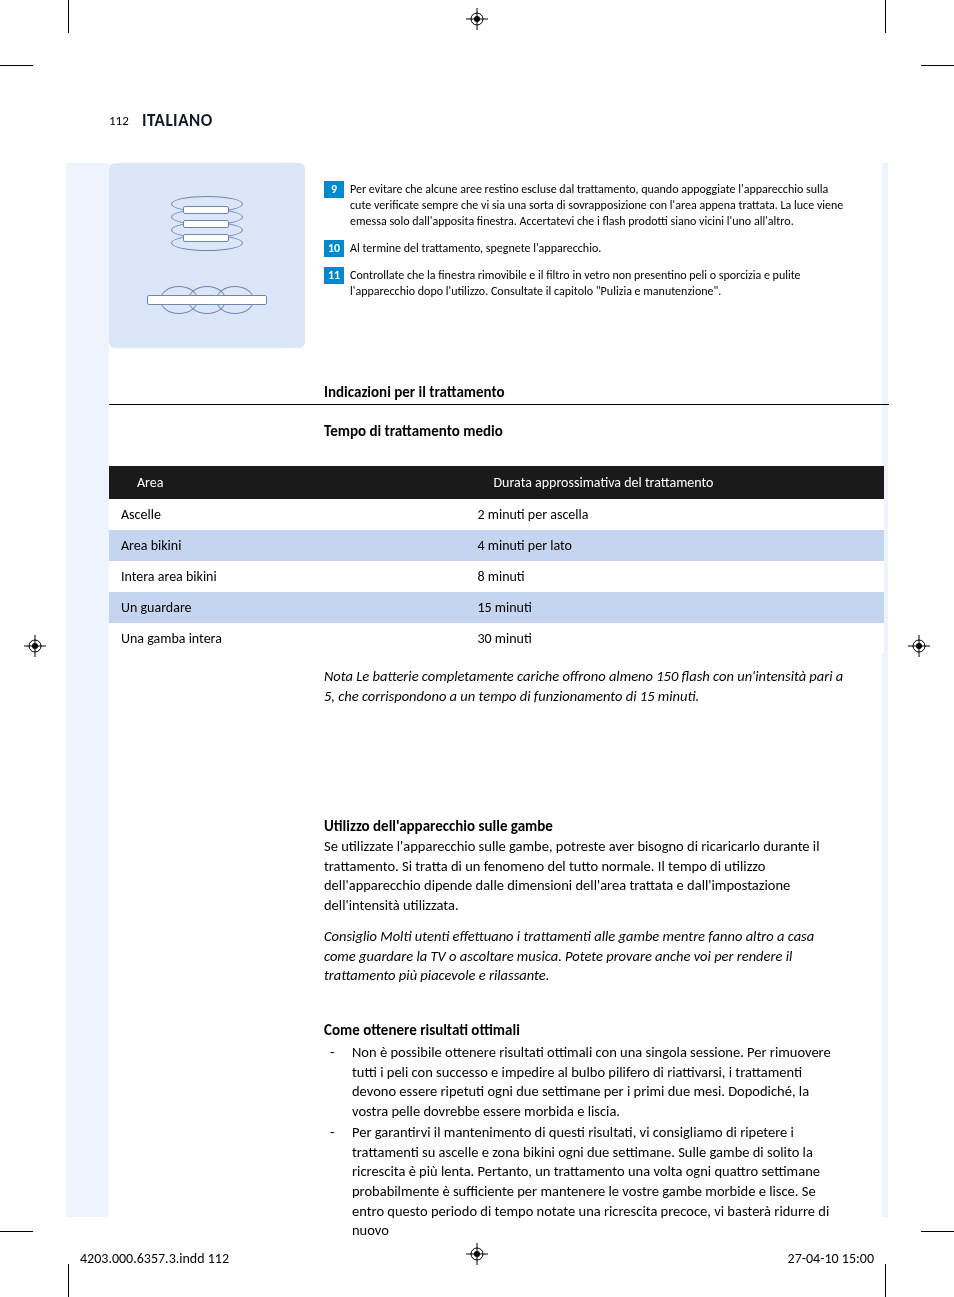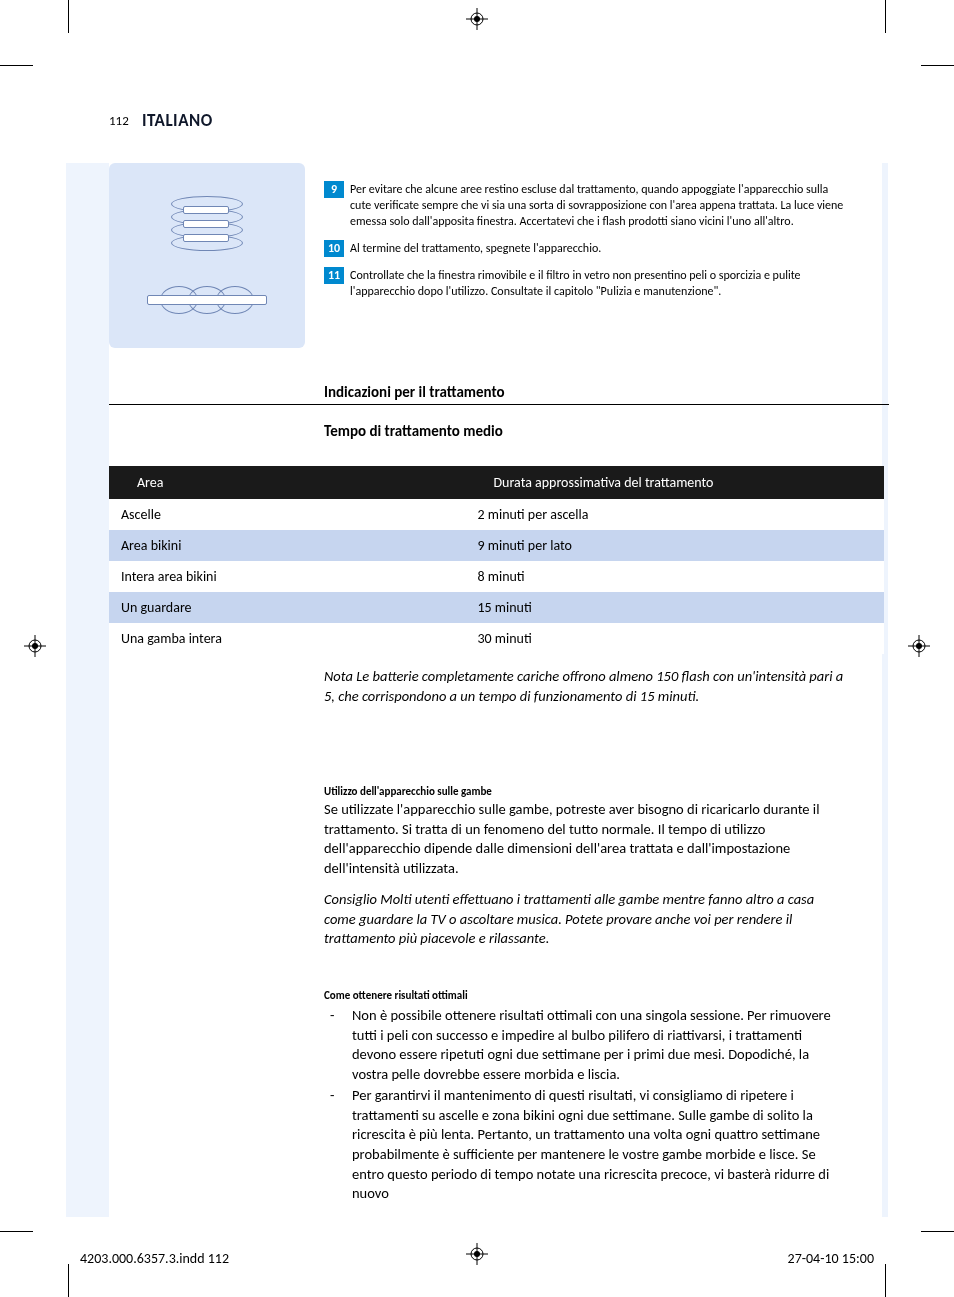--- a/index.html
+++ b/index.html
@@ -58,21 +58,21 @@
     .sub-heading { position: absolute; left: 258px; font-weight: bold; font-size: 15px; }
     .table-wrap { position: absolute; top: 303px; left: 43px; width: 775px; }
     table { width: 100%; border-collapse: collapse; font-size: 14px; }
     th { background: #1a1a1a; color: #fff; text-align: left; padding: 8px 28px; font-weight: normal; }
     td { padding: 7px 12px; margin-left: 20px; }
     tr.odd td { background: #fff; }
     tr.even td { background: #c6d5ef; }
     .notes { position: absolute; left: 258px; width: 520px; }
     .note-text { font-style: italic; font-size: 14.5px; line-height: 1.35; margin-bottom: 14px; }
     .sub-section { position: absolute; left: 258px; width: 520px; }
-    .sub-title { font-weight: bold; font-size: 11px; margin-bottom: 2px; }
+    .sub-title { font-weight: bold; font-size: 15px; margin-bottom: 2px; margin-top: 32px; }
     .body-text { font-size: 14.5px; line-height: 1.35; }
     .tip-text { font-style: italic; font-size: 14.5px; line-height: 1.35; margin-top: 12px; }
     .bullet-list { list-style: none; margin-top: 4px; }
     .bullet-list li { display: flex; font-size: 14.5px; line-height: 1.35; margin-bottom: 2px; }
     .bullet-list li .dash { width: 28px; flex-shrink: 0; text-align: left; padding-left: 6px; }
     .footer { position: absolute; bottom: 30px; left: 80px; right: 80px; font-size: 14px; display: flex; justify-content: space-between; }
   </style>
 </head>
 <body>
 
@@ -165,21 +165,21 @@
           <th>Durata approssimativa del trattamento</th>
         </tr>
       </thead>
       <tbody>
         <tr class="odd">
             <td>Ascelle</td>
             <td>2 minuti per ascella</td>
           </tr>
         <tr class="even">
             <td>Area bikini</td>
-            <td>9 minuti per lato</td>
+            <td>4 minuti per lato</td>
           </tr>
         <tr class="odd">
             <td>Intera area bikini</td>
             <td>8 minuti</td>
           </tr>
         <tr class="even">
             <td>Un guardare</td>
             <td>15 minuti</td>
           </tr>
         <tr class="odd">

